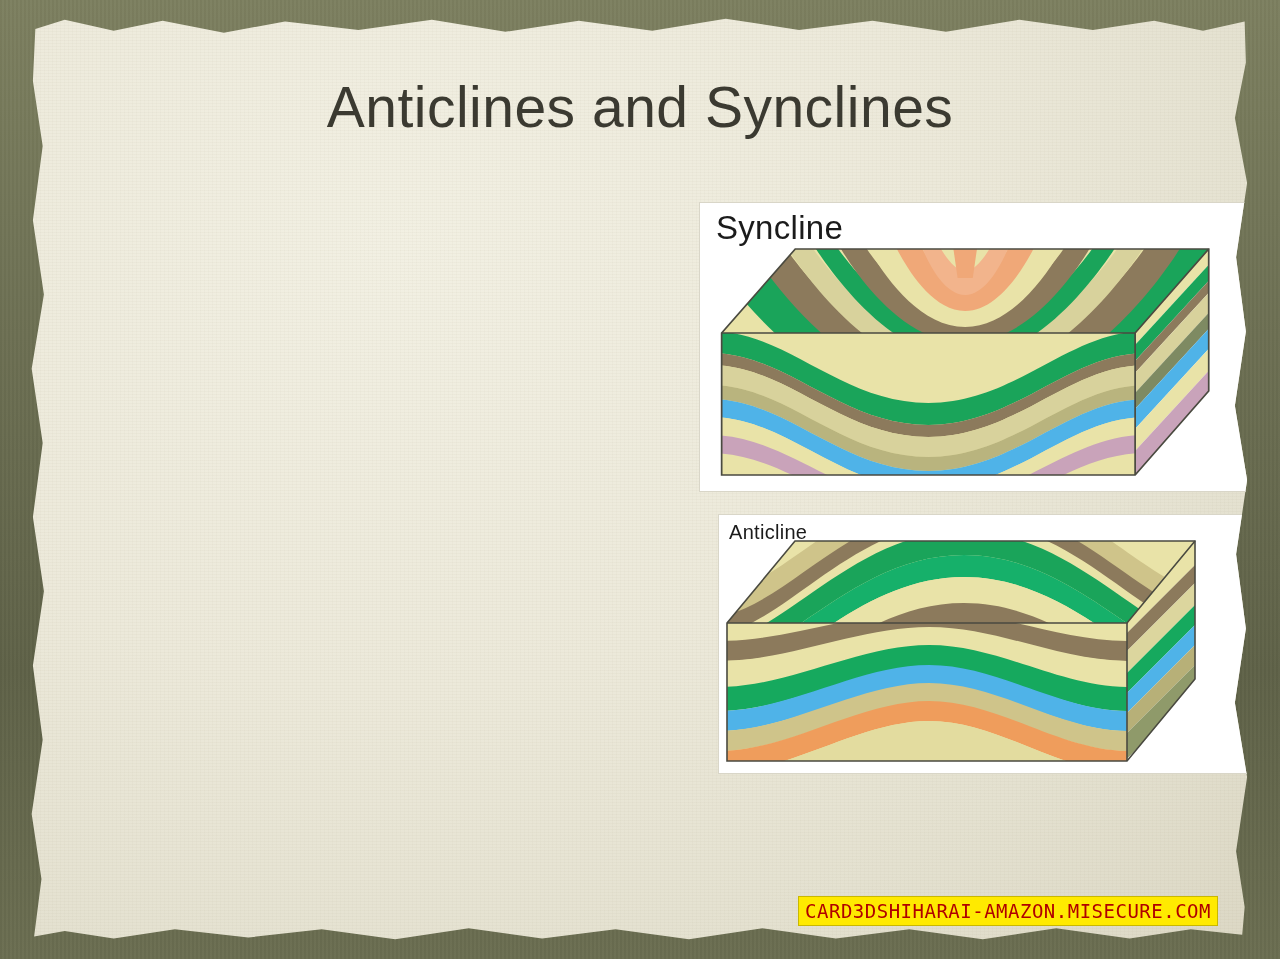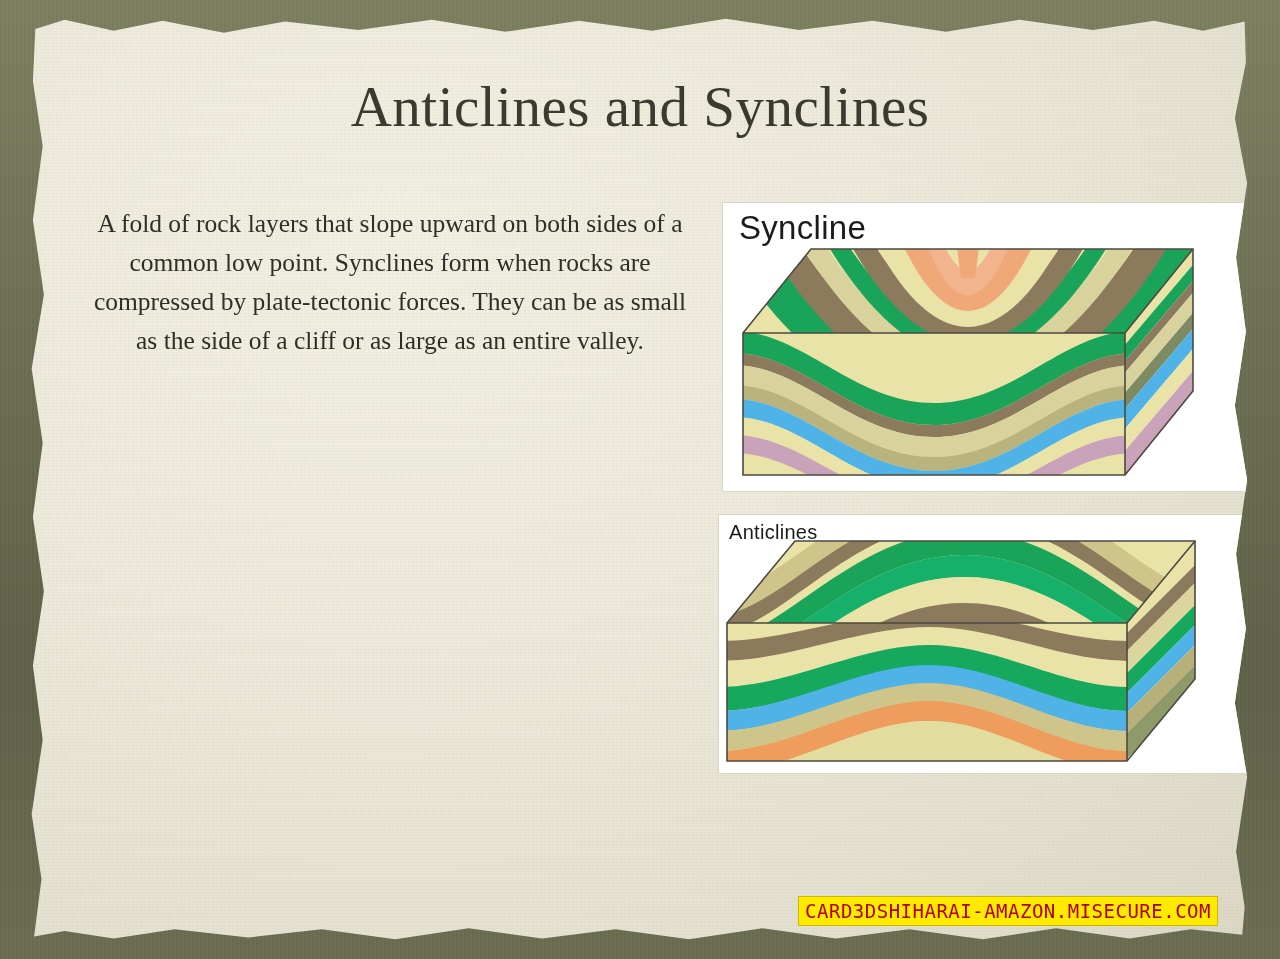--- a/index.html
+++ b/index.html
@@ -66,21 +66,21 @@
   
   .title {
     position: absolute;
     top: 58px;
     left: 0;
     width: 1224px;
     text-align: center;
     font-size: 57px;
     color: #3b3a31;
     letter-spacing: .5px;
-    font-family: Liberation Serif, serif;
+    font-family: Liberation Sans, sans-serif;
   }
 
   
   .text-block {
     position: absolute;
     color: #2f2e28;
     font-size: 25.5px;
     line-height: 1.53;
     text-align: center;
     font-family: "Liberation Serif", serif;
@@ -88,21 +88,21 @@
   #syncline-text { left: 62px;  top: 188px; width: 600px; }
   #anticline-text { left: 52px; top: 500px; width: 625px; }
 
   
   .figure {
     position: absolute;
     background: #ffffff;
     border: 1px solid #d9d6c8;
     overflow: hidden;
   }
-  #fig-syncline  { left: 694px; top: 186px;  width: 534px; height: 288px; }
+  #fig-syncline  { left: 671px; top: 186px;  width: 534px; height: 288px; padding-left: 44px; }
   #fig-anticline { left: 690px; top: 498px;  width: 540px; height: 258px; }
 
   .fig-label {
     position: absolute;
     z-index: 5;
     font-family: "Liberation Sans", sans-serif;
     color: #1b1b1b;
     letter-spacing: .3px;
   }
   #fig-syncline .fig-label  { left: 16px; top: 6px;  font-size: 33px; }
@@ -129,21 +129,20 @@
 </head>
 <body>
 
 <div class="slide-bg"></div>
 
 <div class="paper">
   <div class="paper-grain"></div>
 
   <div class="title">Anticlines and Synclines</div>
 
-  <div class="text-block" id="syncline-text">A fold of rock layers that slope upward on both sides of a common low point. Synclines form when rocks are compressed by plate-tectonic forces. They can be as small as the side of a cliff or as large as an entire valley.</div>
 
 
   <div class="figure" id="fig-syncline">
     <div class="fig-label">Syncline</div>
     <svg class="fig-svg" viewBox="0 0 534 288" preserveAspectRatio="none">
       <defs>
         <clipPath id="topClipS">
           <polygon points="20,130 88,46 470,46 402,130"></polygon>
         </clipPath>
         <clipPath id="frontClipS">
@@ -198,21 +197,21 @@
         <polygon points="395,256 480,156 480,186 395,286" fill="#c9a3ba"></polygon>
       </g>
 
       <polygon points="20,130 88,46 470,46 470,188 402,272 20,272" fill="none" stroke="#4a4a40" stroke-width="1.6"></polygon>
       <polyline points="20,130 402,130 470,46" fill="none" stroke="#4a4a40" stroke-width="1.6"></polyline>
       <line x1="402" y1="130" x2="402" y2="272" stroke="#4a4a40" stroke-width="1.6"></line>
     </svg>
   </div>
 
   <div class="figure" id="fig-anticline">
-    <div class="fig-label">Anticlines</div>
+    <div class="fig-label">Anticline</div>
     <svg class="fig-svg" viewBox="0 0 540 258" preserveAspectRatio="none">
       <defs>
         <clipPath id="topClipA">
           <polygon points="8,108 76,26 476,26 408,108"></polygon>
         </clipPath>
         <clipPath id="frontClipA">
           <polygon points="8,108 408,108 408,246 8,246"></polygon>
         </clipPath>
         <clipPath id="sideClipA">
           <polygon points="408,108 476,26 476,164 408,246"></polygon>

